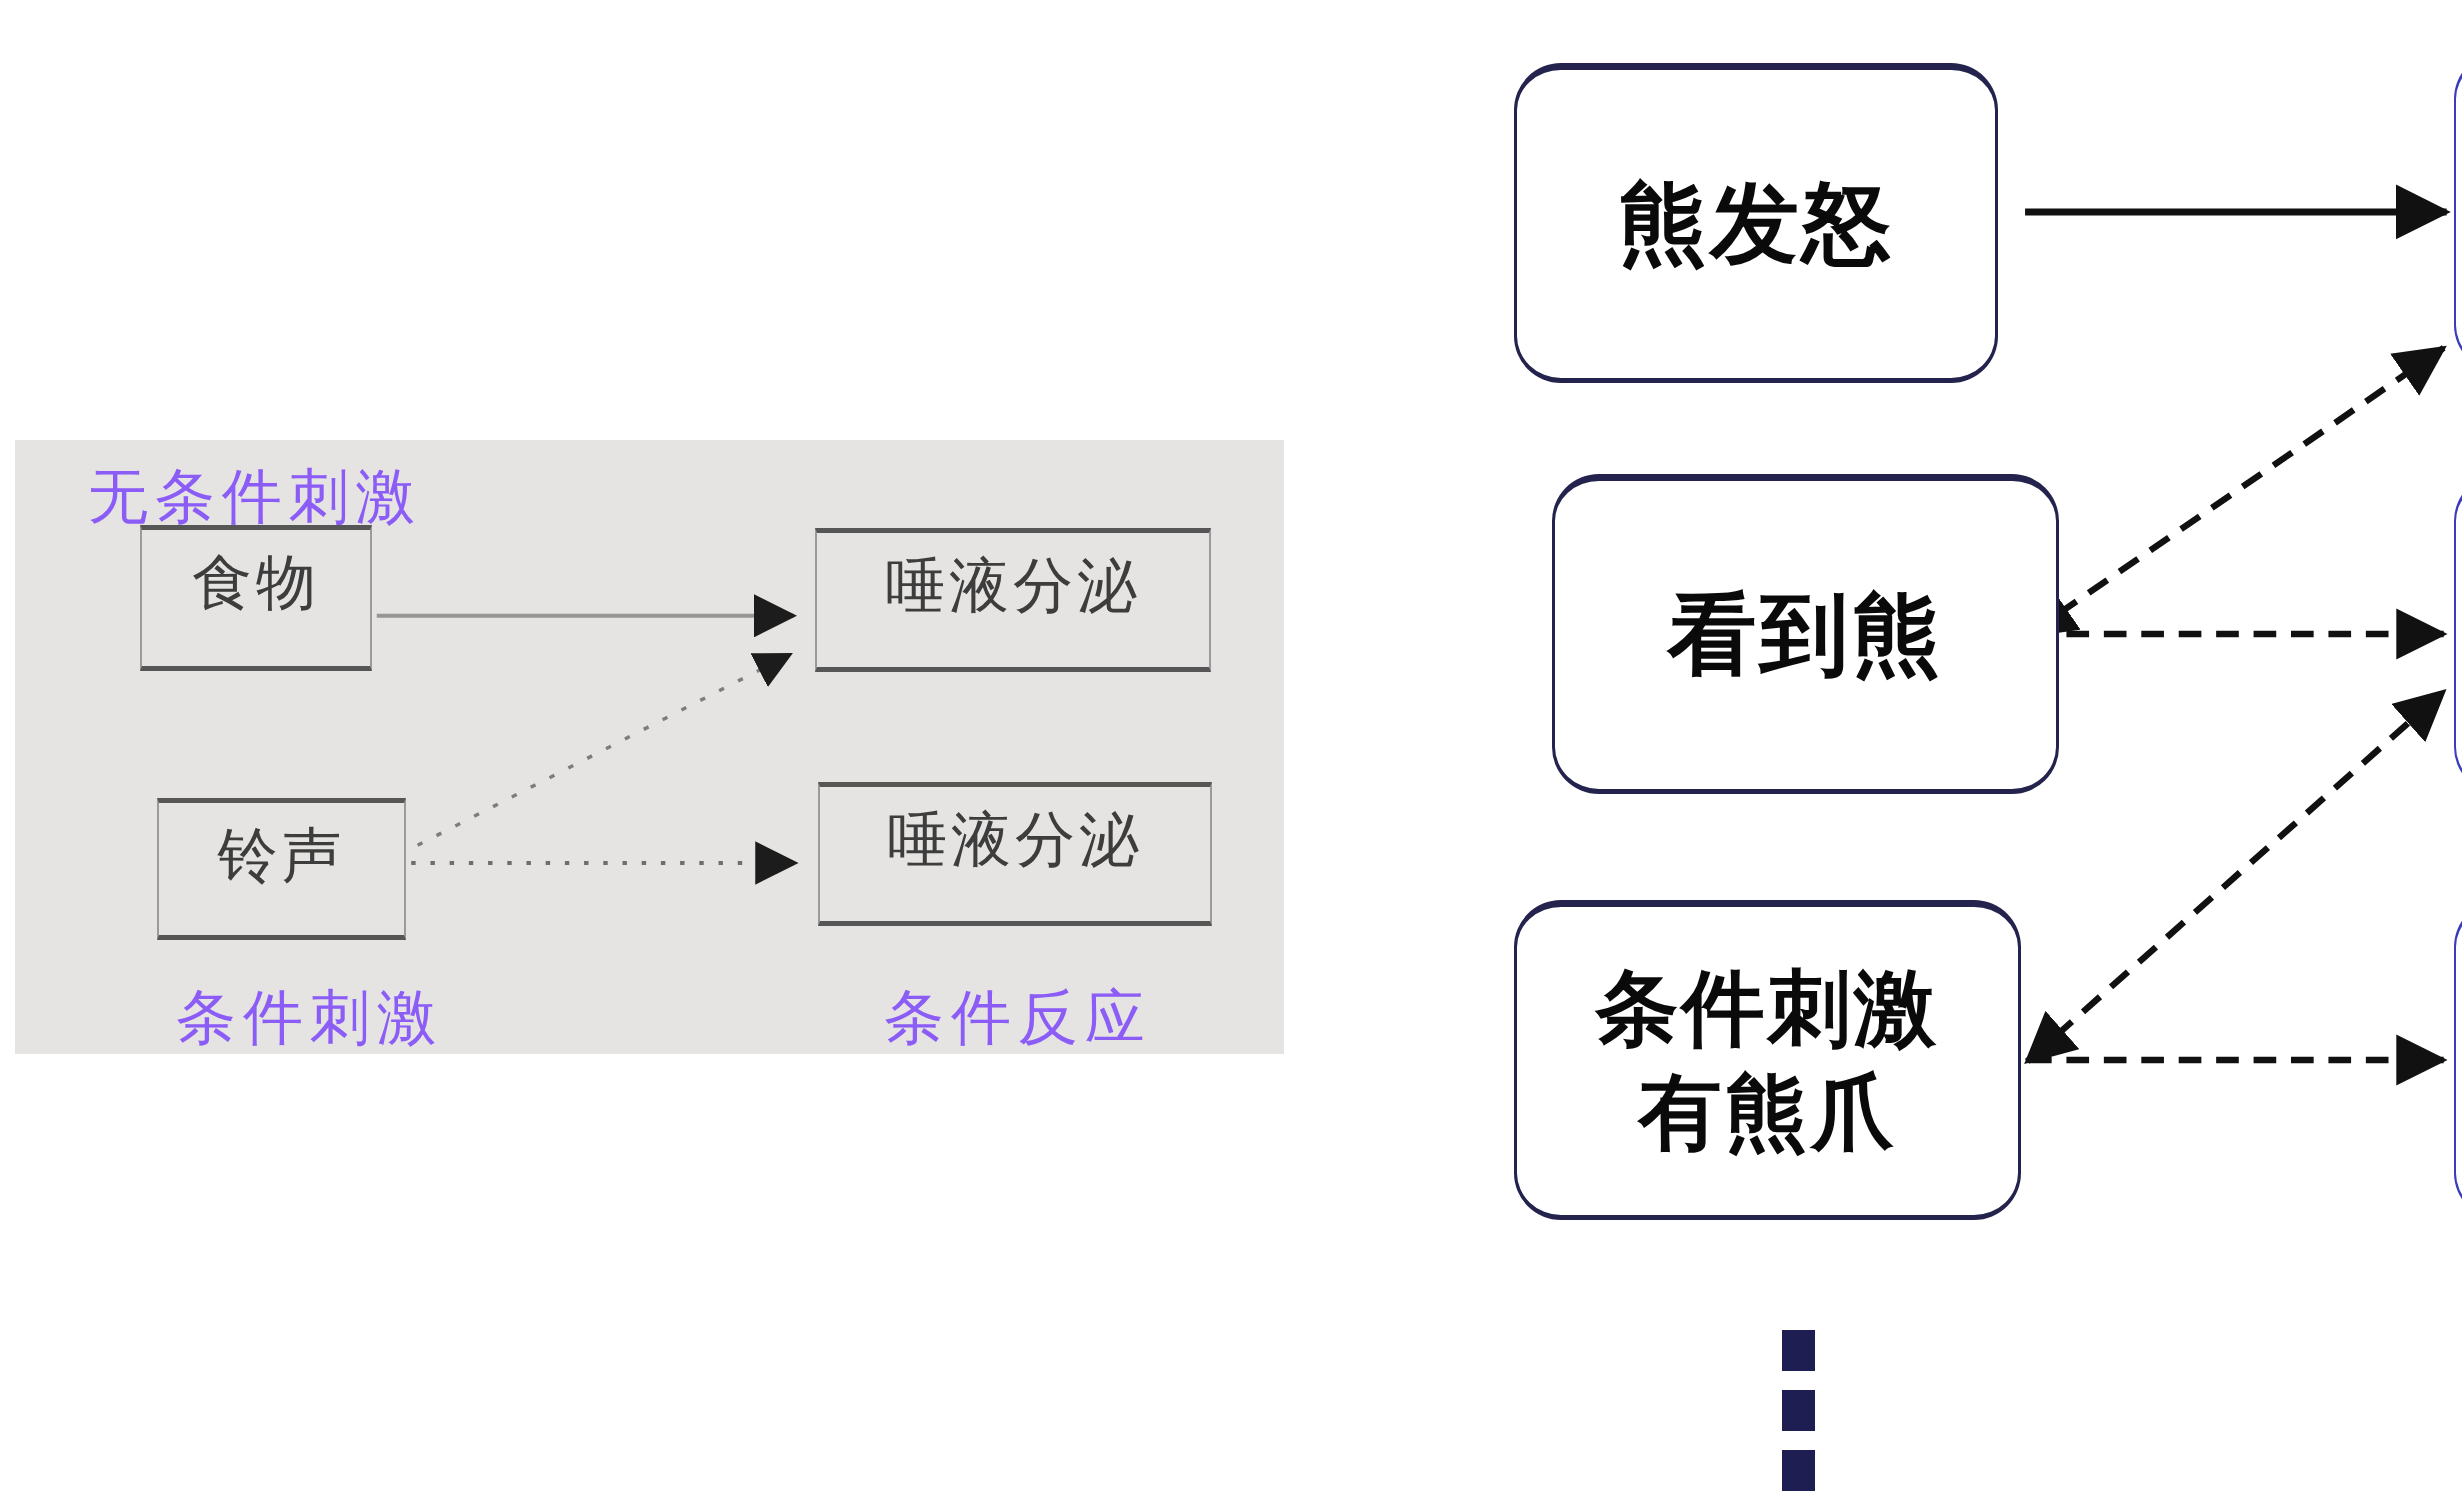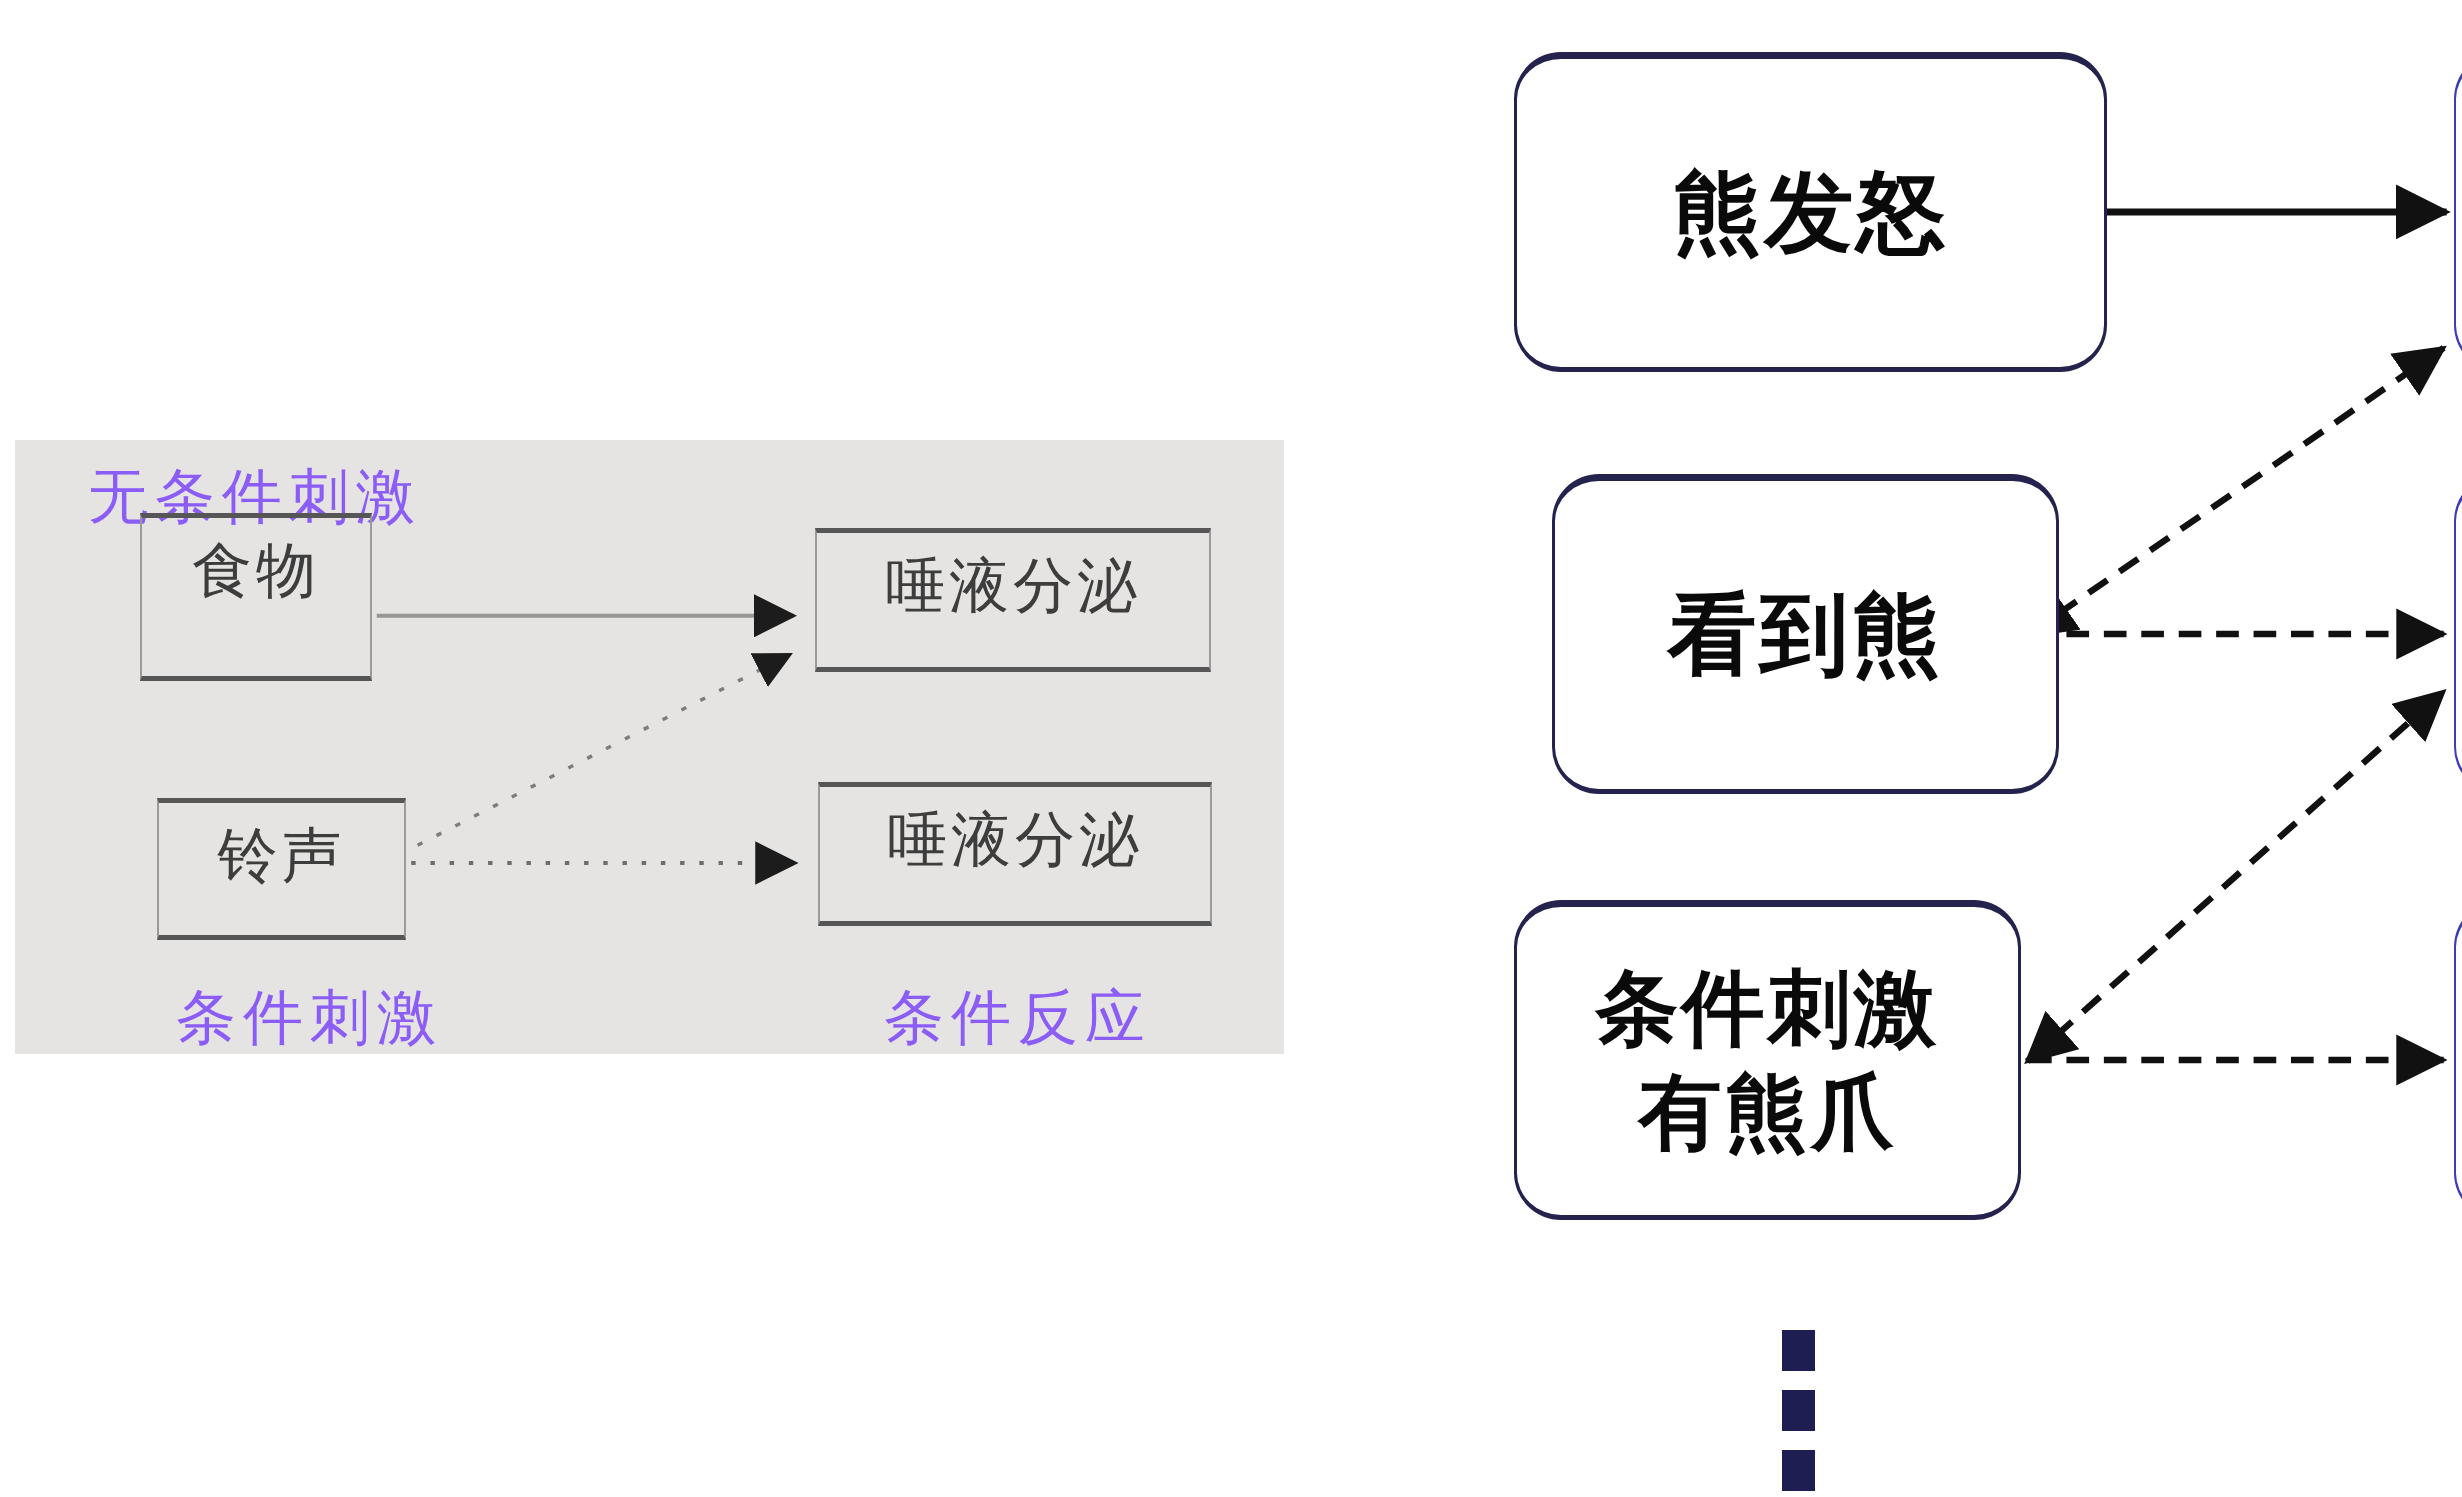--- a/index.html
+++ b/index.html
@@ -12,33 +12,33 @@
   .plabel{color:#8b5cf6;font-size:60px;letter-spacing:6.9px;white-space:nowrap;}
   .pbox{background:transparent;border:2px solid #9a9a9a;
         border-top:5.4px solid #565656;border-bottom:5.4px solid #565656;
         color:#3d3d3d;font-size:60px;letter-spacing:3.9px;
         display:flex;justify-content:center;align-items:flex-start;
         box-sizing:border-box;padding-top:12.8px;white-space:nowrap;}
   .lbl-tl{left:88px;top:457px;}
   .lbl-tr{left:857px;top:457px;}
   .lbl-bl{left:176px;top:978px;}
   .lbl-br{left:884px;top:978px;}
-  .box-food{left:140px;top:513px;width:232px;height:168px;}
+  .box-food{left:140px;top:525px;width:232px;height:146px;}
   .box-saliv-top{left:815px;top:528px;width:396px;height:144px;}
   .box-bell{left:157px;top:798px;width:249px;height:142px;}
   .box-saliv-bottom{left:818px;top:782px;width:394px;height:144px;}
 
   
   .tdbox{box-sizing:border-box;border-radius:47px;background:#ffffff;
          display:flex;justify-content:center;align-items:center;text-align:center;}
   .state{border:3.9px solid #23234d;border-top-width:7.9px;border-bottom-width:5.9px;
          color:#0a0a0a;font-weight:700;font-size:89px;letter-spacing:3px;}
   .value{border:2.5px solid #3c3cba;border-top-width:6.4px;border-bottom-width:4.9px;
          color:#0a0a0a;font-size:89px;}
-  .state-1{left:1514px;top:52px;width:593px;height:320px;}
+  .state-1{left:1514px;top:63px;width:484px;height:320px;}
   .state-2{left:1514px;top:474px;width:507px;height:320px;margin-left:38px;}
   .state-3{left:1514px;top:900px;width:507px;height:320px;
            font-size:83px;line-height:1.25;white-space:pre-line;}
   .value-1{left:2454px;top:52px;width:499px;height:320px;font-weight:700;letter-spacing:3px;}
   .value-2{left:2454px;top:474px;width:499px;height:320px;}
   .value-3{left:2454px;top:900px;width:499px;height:320px;}
   .math{font-family:"DejaVu Serif","Liberation Serif",serif;font-style:italic;
         font-size:85px;font-weight:400;}
 
   

